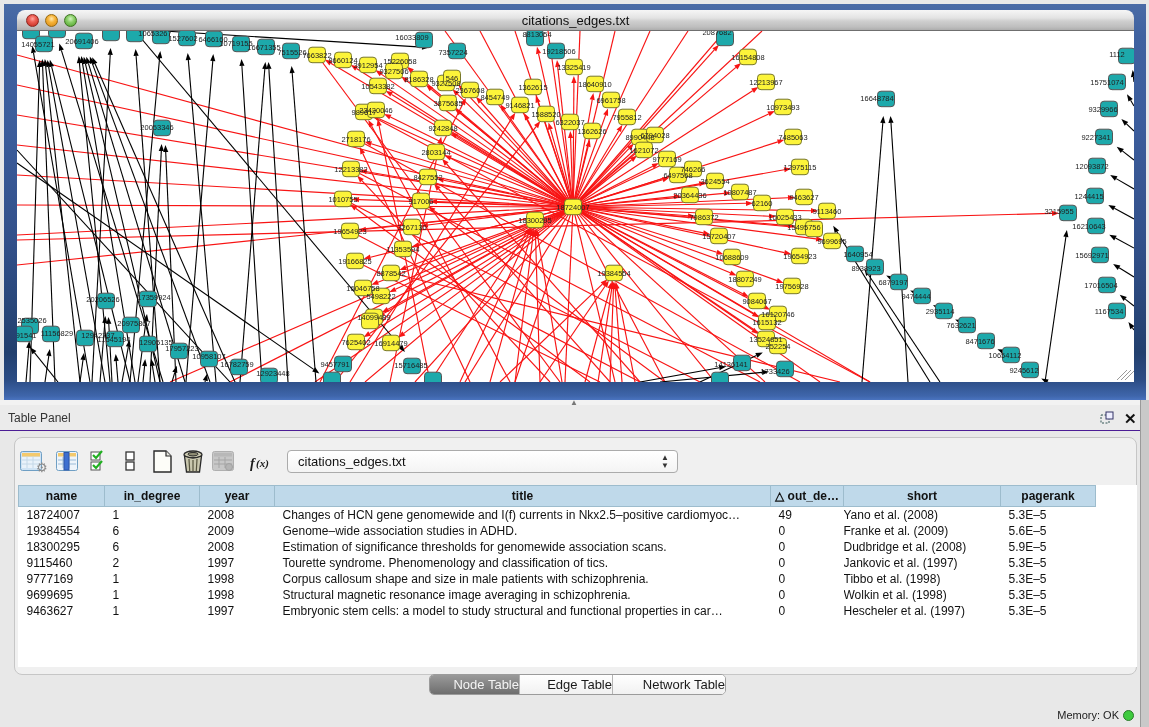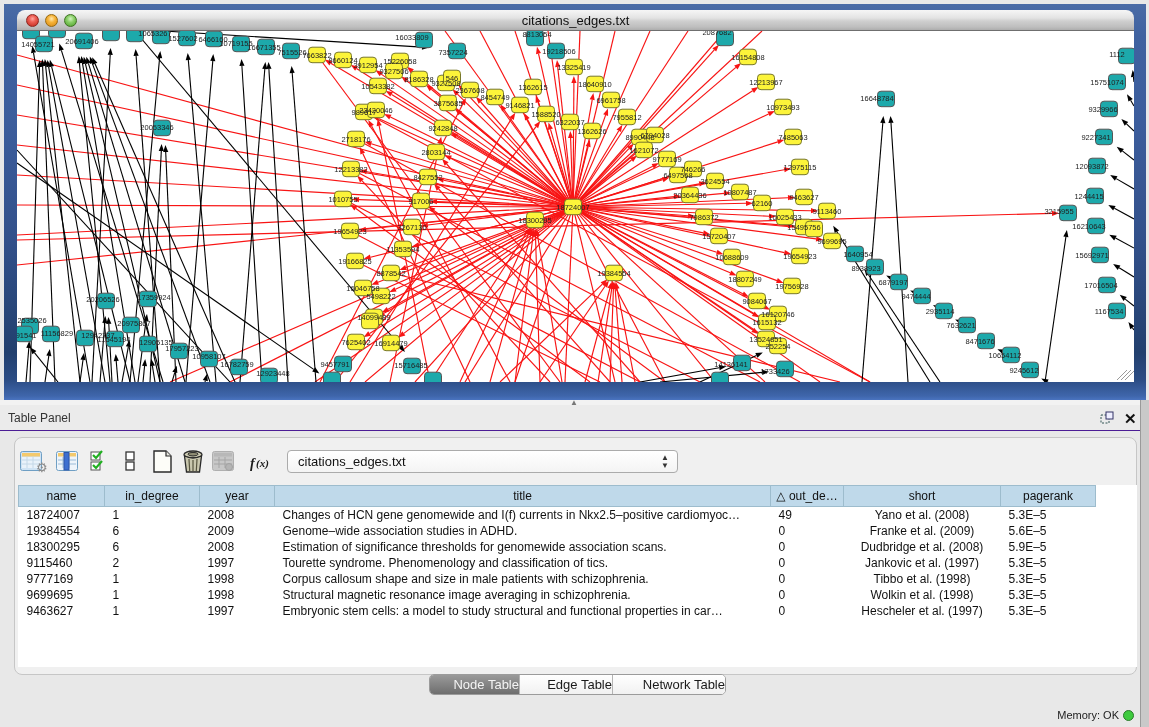--- a/index.html
+++ b/index.html
@@ -11,23 +11,23 @@
 #title{position:absolute;top:3px;left:0;width:100%;text-align:center;font-size:13px;color:#111}
 #canvas{position:absolute;left:13px;top:27px;width:1117px;height:351px;background:#fff;overflow:hidden}
 #splitstrip{position:absolute;left:0;top:400px;width:1149px;height:5px;background:#f2f2f2}
 #tphead{position:absolute;left:0;top:405px;width:1149px;height:26px;background:#ebebeb;border-bottom:1px solid #4c1d95}
 #tphead span{position:absolute;left:8px;top:6px;font-size:12px;color:#333}
 #panelbg{position:absolute;left:0;top:431px;width:1140px;height:296px;background:#e8e8e8}
 #rightstrip{position:absolute;left:1140px;top:400px;width:9px;height:327px;background:#c9c9c9;border-left:1px solid #9a9a9a}
 #innerpanel{position:absolute;left:14px;top:437px;width:1123px;height:238px;border-radius:8px;background:#f0f0f0;border:1px solid #c6c6c6}
 #tablebox{position:absolute;left:18px;top:485px;width:1119px;height:182px;background:#fff}
 table{border-collapse:collapse;table-layout:fixed;width:1078px;font-size:12px;color:#111}
-th{background:#bfd9ea;border:1px solid #9dbccd;font-weight:normal;font-size:12px;height:21px;padding:0;overflow:hidden;white-space:nowrap}
+th{background:#bfd9ea;border:1px solid #9dbccd;font-weight:bold;font-size:12px;height:21px;padding:0;overflow:hidden;white-space:nowrap}
 td{height:16px;padding:0 0 0 8px;overflow:hidden;white-space:nowrap;border:none}
-td.c{text-align:center;padding:0}
+td.c{padding:0}
 #tabs{position:absolute;left:429px;top:674px;height:21px;display:flex;border:1px solid #9b9b9b;border-radius:5px;overflow:hidden;background:#fff}
 .tab{font-size:13px;color:#1a1a1a;text-align:right;line-height:20px;background:linear-gradient(180deg,#ffffff,#f1f1f1);border-right:1px solid #b4b4b4}
 .tab.sel{background:linear-gradient(180deg,#9a9a9a,#6e6e6e);color:#f4f4f4}
 #mem{position:absolute;right:30px;top:709px;font-size:11px;color:#222}
 #memdot{position:absolute;right:15px;top:710px;width:11px;height:11px;border-radius:50%;background:#3ecb3e;border:1px solid #2a7b2a}
 #toolbar{position:absolute;left:20px;top:449px;height:26px}
 .combo{position:absolute;left:287px;top:450px;width:391px;height:23px;background:linear-gradient(180deg,#ffffff,#f4f4f4);border:1px solid #ababab;border-radius:4px;font-size:13px;color:#111;line-height:21px;padding-left:10px}
 .updn{position:absolute;right:8px;top:3px;font-size:8px;color:#333;line-height:8px;text-align:center}
 #floaticon{position:absolute;left:1100px;top:411px;width:14px;height:14px}
 #closex{position:absolute;left:1124px;top:410px;font-size:15px;font-weight:bold;color:#111}

